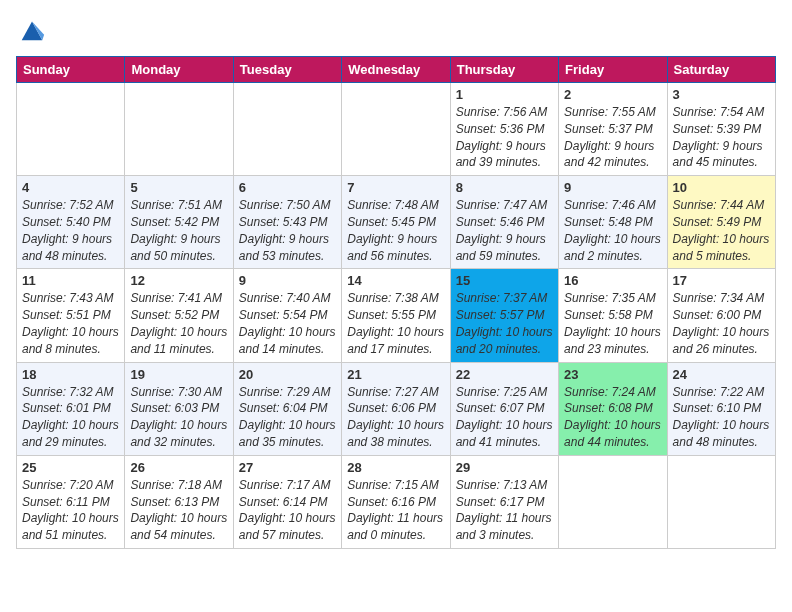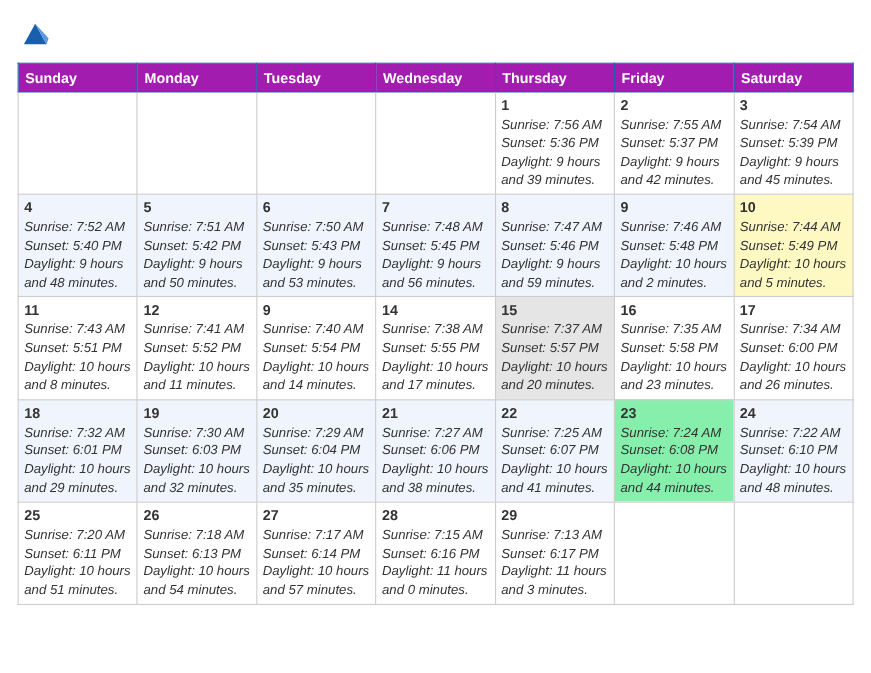--- a/index.html
+++ b/index.html
@@ -74,21 +74,21 @@
       font-size: 12px;
       color: #333;
       line-height: 1.4;
       font-style: italic;
     }
     .empty-cell {
       background: #f9f9f9;
     }
     tr:nth-child(even) td { background: #f5f8ff; }
     tr:nth-child(odd) td { background: #fff; }
-    .calendar thead tr th { background: #a21caf; }
+    .calendar thead tr th { background: #be185d; }
   </style>
 </head>
 <body>
 
 <div class="header">
   <div class="logo">
     <div>
       <div class="logo-text">
         <span class="logo-general"></span><span class="logo-blue"></span>
       </div>
@@ -217,21 +217,21 @@
 Daylight: 10 hours
 and 14 minutes.</div>
         </td>
         <td style="background: rgb(255, 255, 255);">
           <div class="day-number">14</div>
           <div class="day-info">Sunrise: 7:38 AM
 Sunset: 5:55 PM
 Daylight: 10 hours
 and 17 minutes.</div>
         </td>
-        <td style="background: #e5e5e5;">
+        <td style="background: #0ea5e9;">
           <div class="day-number">15</div>
           <div class="day-info">Sunrise: 7:37 AM
 Sunset: 5:57 PM
 Daylight: 10 hours
 and 20 minutes.</div>
         </td>
         <td style="background: rgb(255, 255, 255); margin-top: 48px;">
           <div class="day-number">16</div>
           <div class="day-info">Sunrise: 7:35 AM
 Sunset: 5:58 PM

